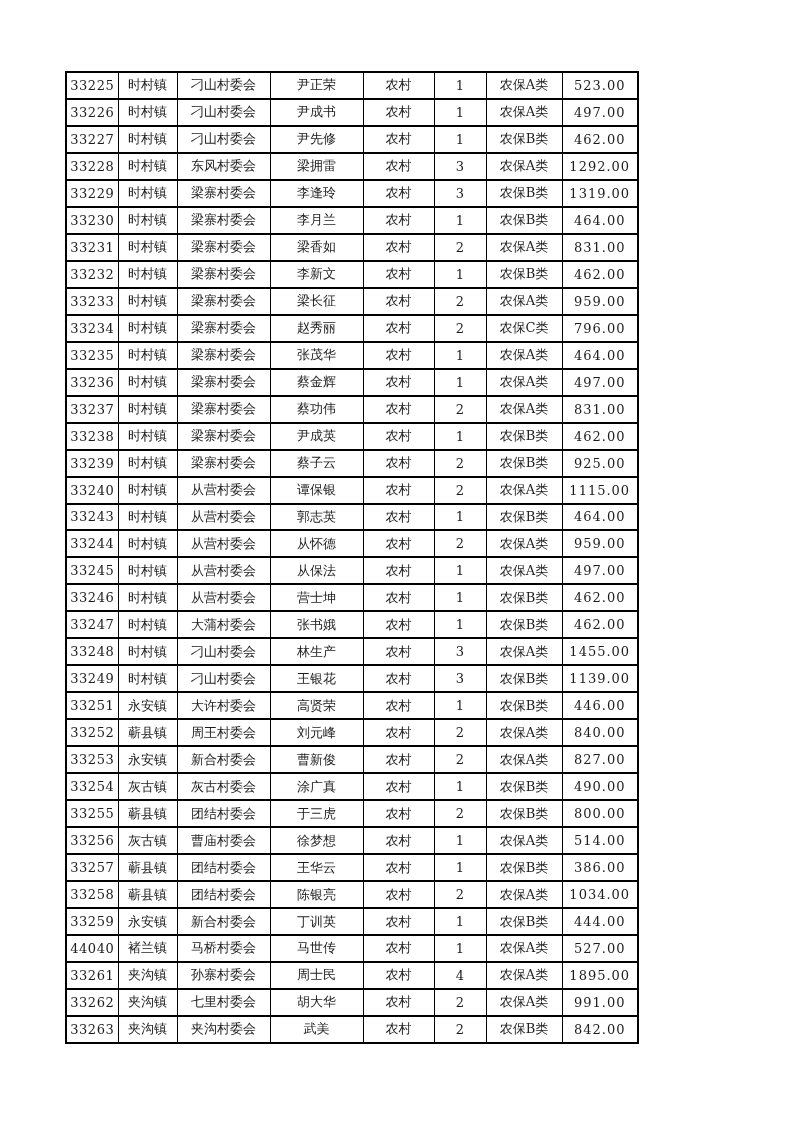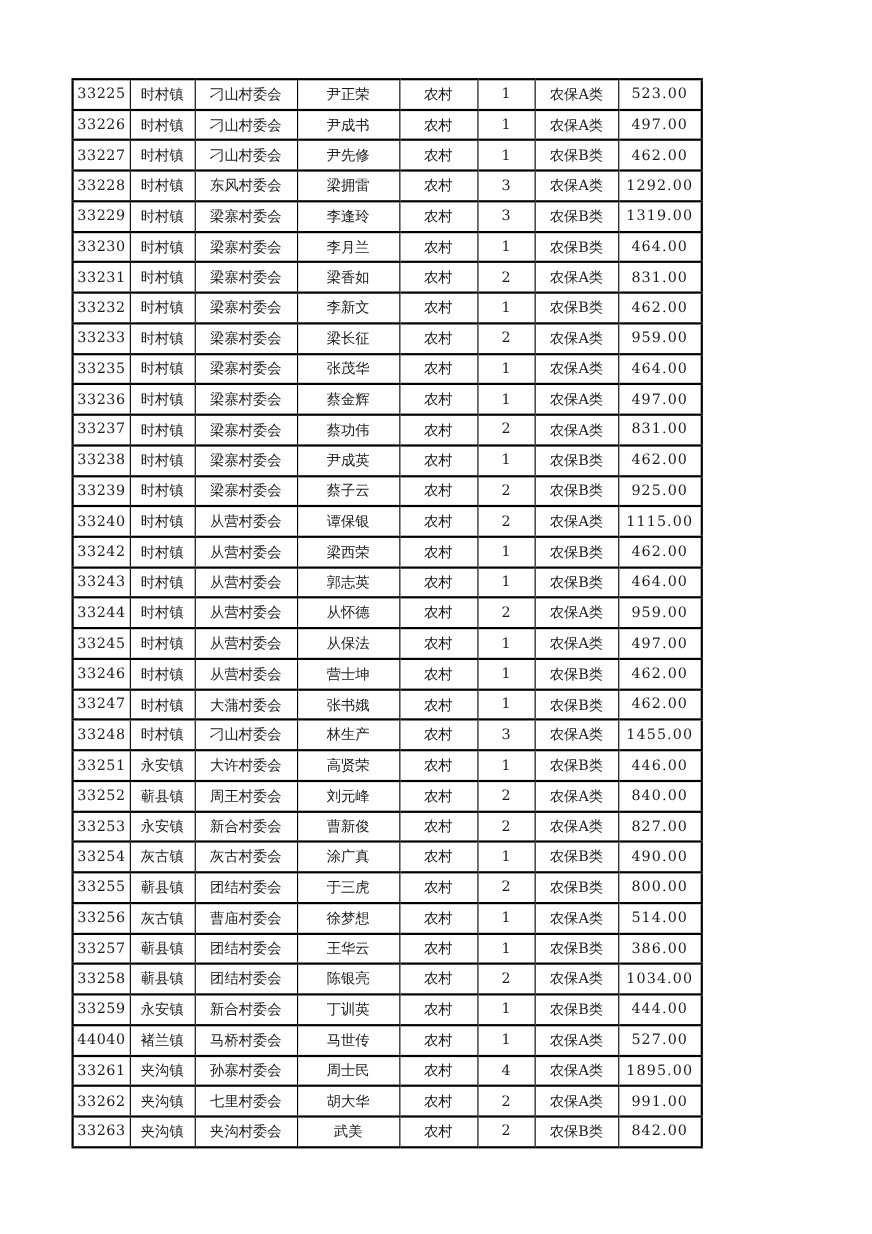--- a/index.html
+++ b/index.html
@@ -148,20 +148,30 @@
     <td class="col-id">33233</td>
     <td class="col-town">时村镇</td>
     <td class="col-village">梁寨村委会</td>
     <td class="col-name">梁长征</td>
     <td class="col-type">农村</td>
     <td class="col-count">2</td>
     <td class="col-insurance">农保A类</td>
     <td class="col-amount">959.00</td>
   </tr>
 
+  <tr>
+    <td class="col-id">33234</td>
+    <td class="col-town">时村镇</td>
+    <td class="col-village">梁寨村委会</td>
+    <td class="col-name">赵秀丽</td>
+    <td class="col-type">农村</td>
+    <td class="col-count">2</td>
+    <td class="col-insurance">农保C类</td>
+    <td class="col-amount">796.00</td>
+  </tr>
 
   <tr>
     <td class="col-id">33235</td>
     <td class="col-town">时村镇</td>
     <td class="col-village">梁寨村委会</td>
     <td class="col-name">张茂华</td>
     <td class="col-type">农村</td>
     <td class="col-count">1</td>
     <td class="col-insurance">农保A类</td>
     <td class="col-amount">464.00</td>
@@ -216,30 +226,20 @@
     <td class="col-town">时村镇</td>
     <td class="col-village">从营村委会</td>
     <td class="col-name">谭保银</td>
     <td class="col-type">农村</td>
     <td class="col-count">2</td>
     <td class="col-insurance">农保A类</td>
     <td class="col-amount">1115.00</td>
   </tr>
 
 
-  <tr>
-    <td class="col-id">33242</td>
-    <td class="col-town">时村镇</td>
-    <td class="col-village">从营村委会</td>
-    <td class="col-name">梁西荣</td>
-    <td class="col-type">农村</td>
-    <td class="col-count">1</td>
-    <td class="col-insurance">农保B类</td>
-    <td class="col-amount">462.00</td>
-  </tr>
 
   <tr>
     <td class="col-id">33243</td>
     <td class="col-town">时村镇</td>
     <td class="col-village">从营村委会</td>
     <td class="col-name">郭志英</td>
     <td class="col-type">农村</td>
     <td class="col-count">1</td>
     <td class="col-insurance">农保B类</td>
     <td class="col-amount">464.00</td>
@@ -293,20 +293,30 @@
     <td class="col-id">33248</td>
     <td class="col-town">时村镇</td>
     <td class="col-village">刁山村委会</td>
     <td class="col-name">林生产</td>
     <td class="col-type">农村</td>
     <td class="col-count">3</td>
     <td class="col-insurance">农保A类</td>
     <td class="col-amount">1455.00</td>
   </tr>
 
+  <tr>
+    <td class="col-id">33249</td>
+    <td class="col-town">时村镇</td>
+    <td class="col-village">刁山村委会</td>
+    <td class="col-name">王银花</td>
+    <td class="col-type">农村</td>
+    <td class="col-count">3</td>
+    <td class="col-insurance">农保B类</td>
+    <td class="col-amount">1139.00</td>
+  </tr>
 
 
   <tr>
     <td class="col-id">33251</td>
     <td class="col-town">永安镇</td>
     <td class="col-village">大许村委会</td>
     <td class="col-name">高贤荣</td>
     <td class="col-type">农村</td>
     <td class="col-count">1</td>
     <td class="col-insurance">农保B类</td>

